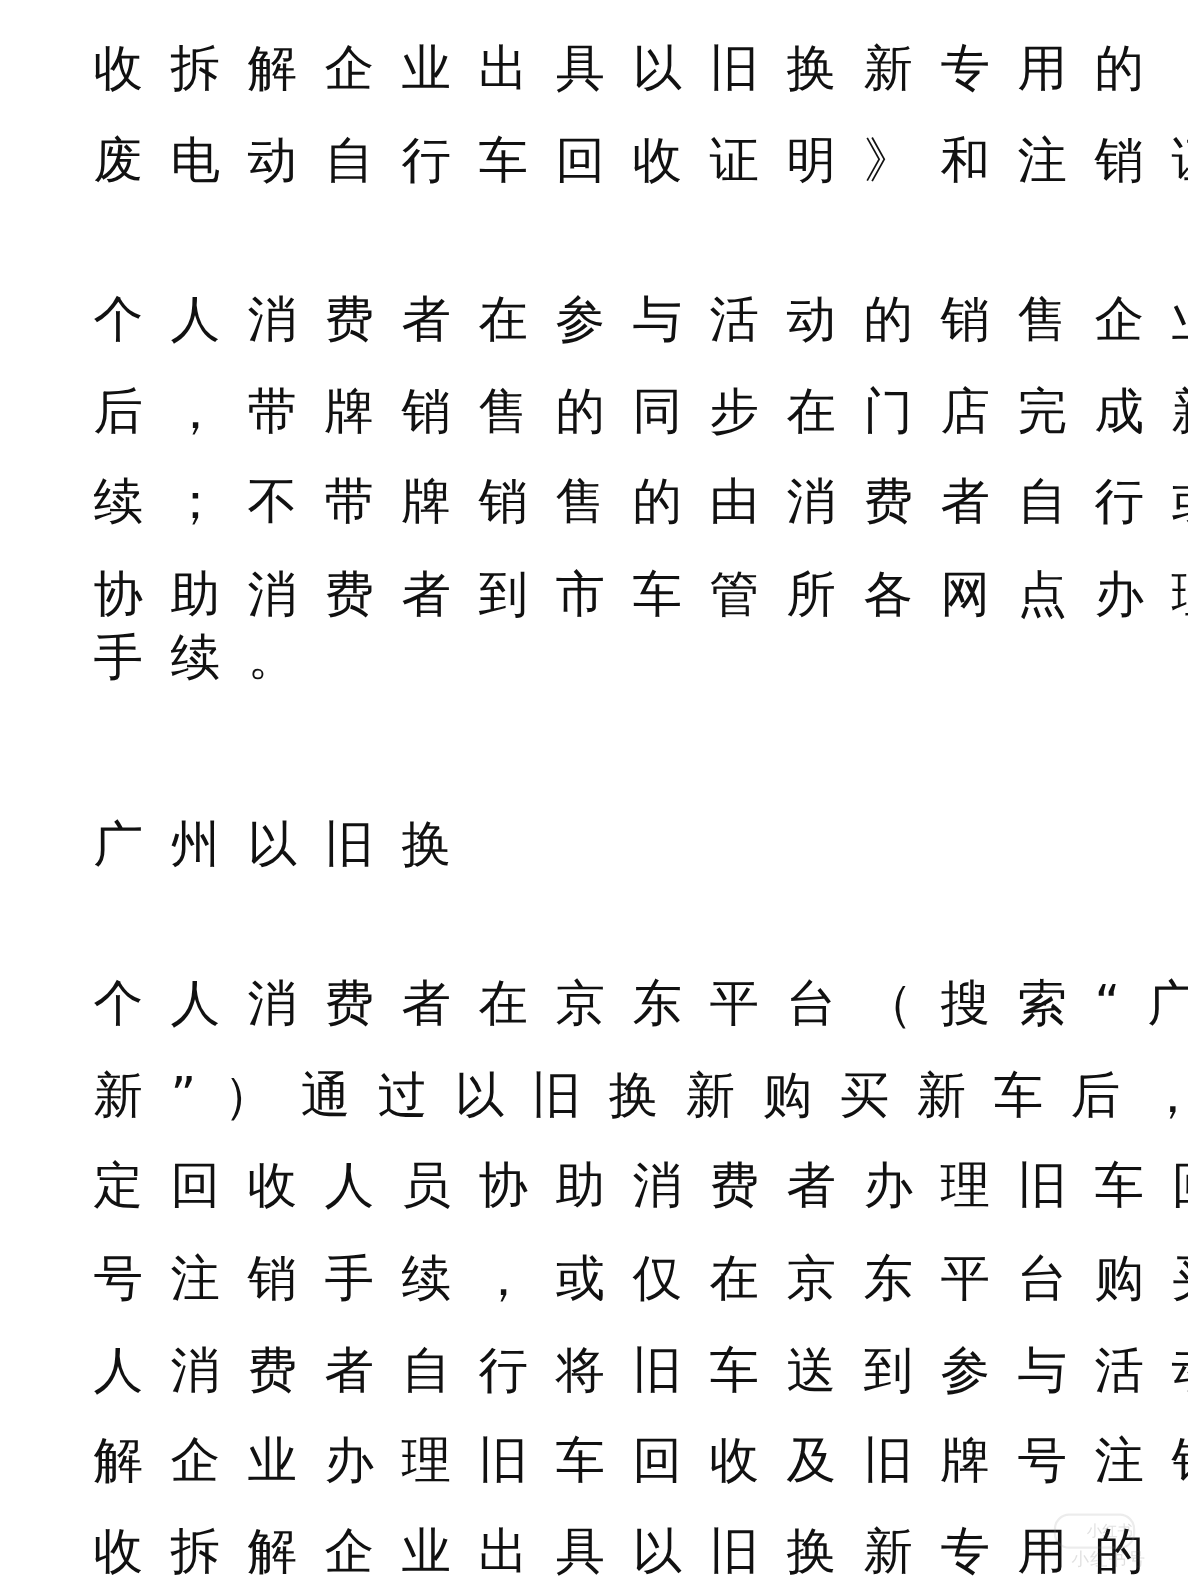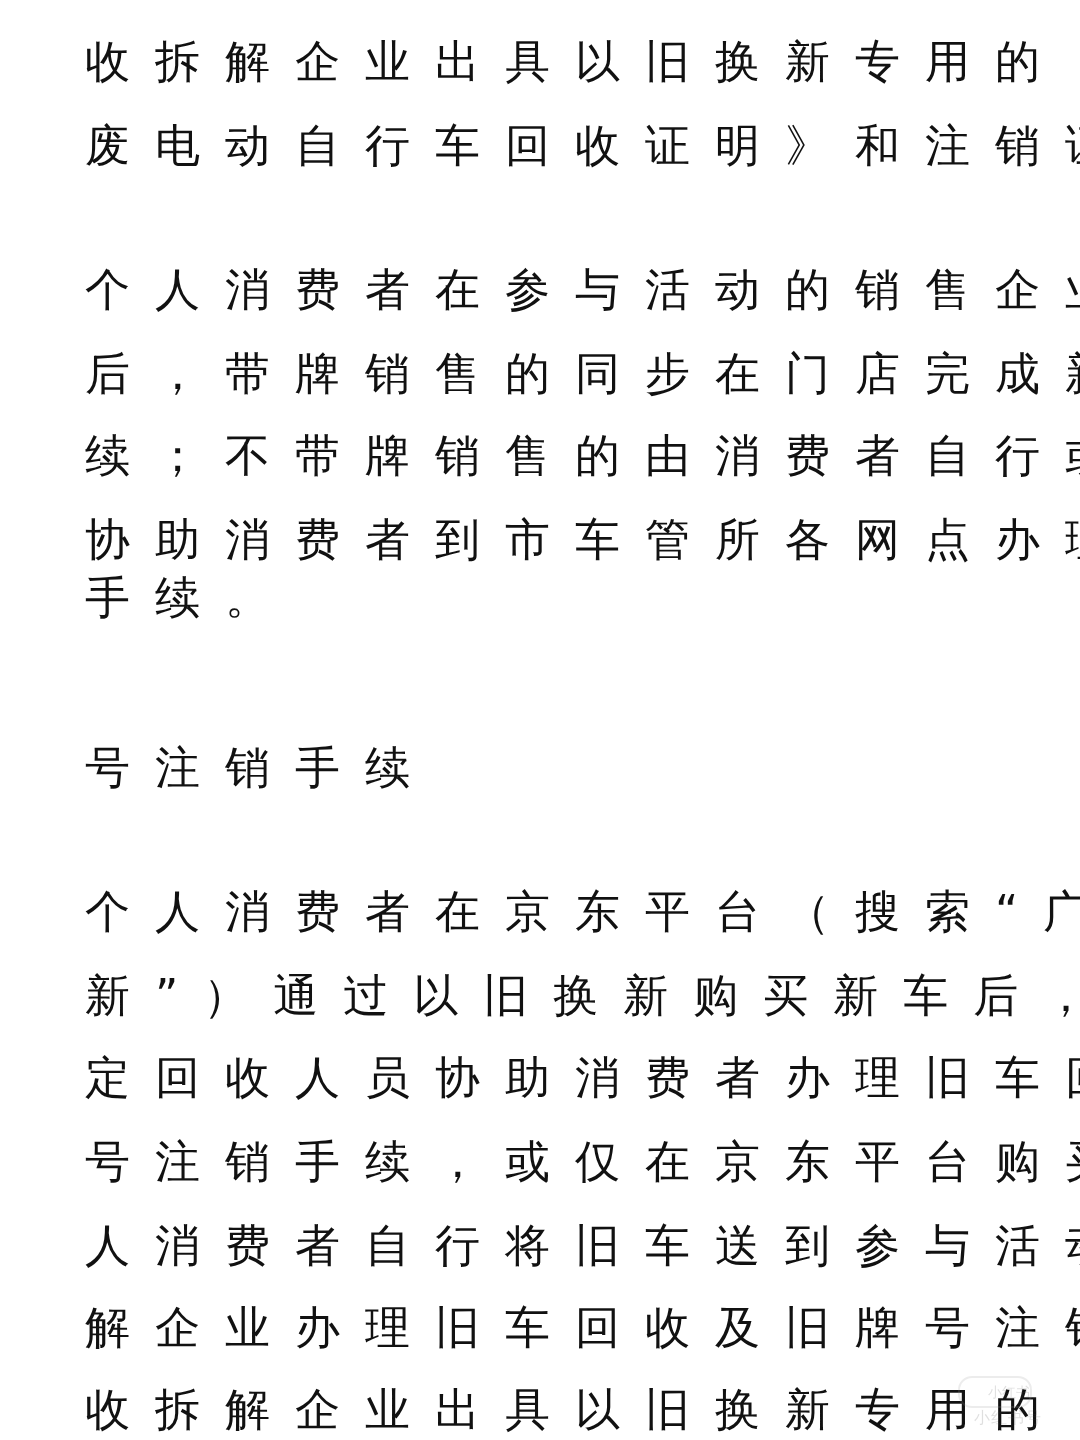--- a/index.html
+++ b/index.html
@@ -22,21 +22,21 @@
 
   <div class="line" style="top:32px">收拆解企业出具以旧换新专用的《广州市报</div>
   <div class="line" style="top:116px">废电动自行车回收证明》和注销证明。</div>
 
   <div class="line" style="top:260px">个人消费者在参与活动的销售企业购买新车</div>
   <div class="line" style="top:344px">后，带牌销售的同步在门店完成新车上牌手</div>
   <div class="line" style="top:426px">续；不带牌销售的由消费者自行或销售企业</div>
   <div class="line" style="top:510px">协助消费者到市车管所各网点办理新车上牌</div>
   <div class="line" style="top:568px">手续。</div>
 
-  <div class="line" style="top:738px">号注销手续</div>
+  <div class="line" style="top:738px">广州以旧换</div>
 
   <div class="line" style="top:882px">个人消费者在京东平台（搜索“广州以旧换</div>
   <div class="line" style="top:966px">新”）通过以旧换新购买新车后，由京东指</div>
   <div class="line" style="top:1048px">定回收人员协助消费者办理旧车回收及旧牌</div>
   <div class="line" style="top:1132px">号注销手续，或仅在京东平台购买新车，个</div>
   <div class="line" style="top:1216px">人消费者自行将旧车送到参与活动的回收拆</div>
   <div class="line" style="top:1298px">解企业办理旧车回收及旧牌号注销手续，回</div>
   <div class="line" style="top:1380px">收拆解企业出具以旧换新专用的《广州市报</div>
 </div>
 

